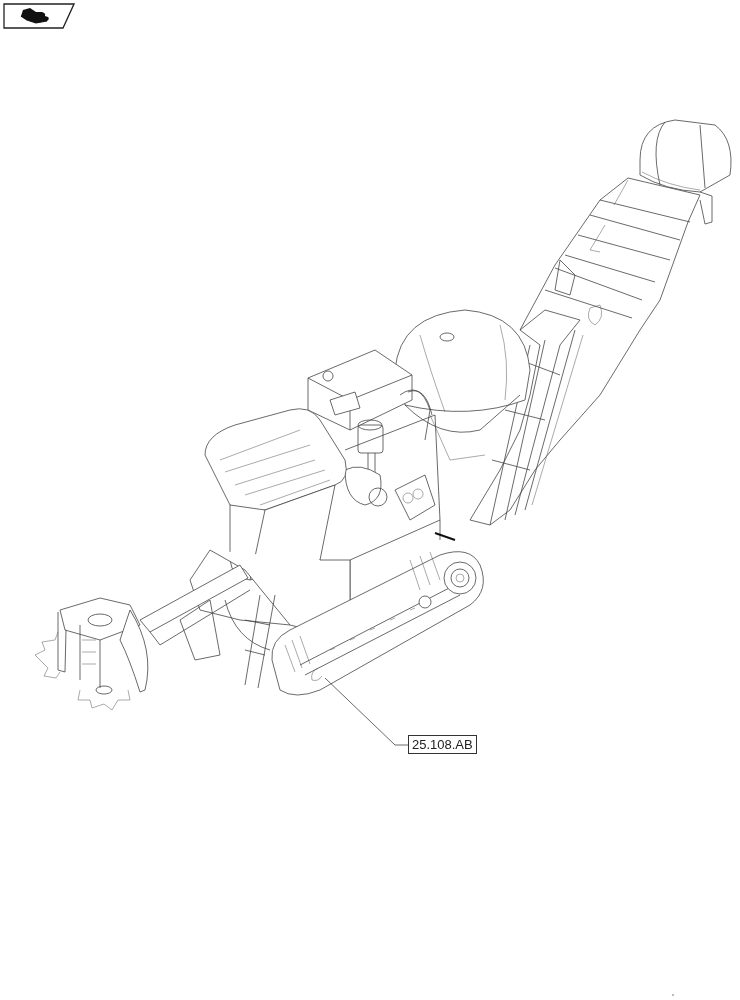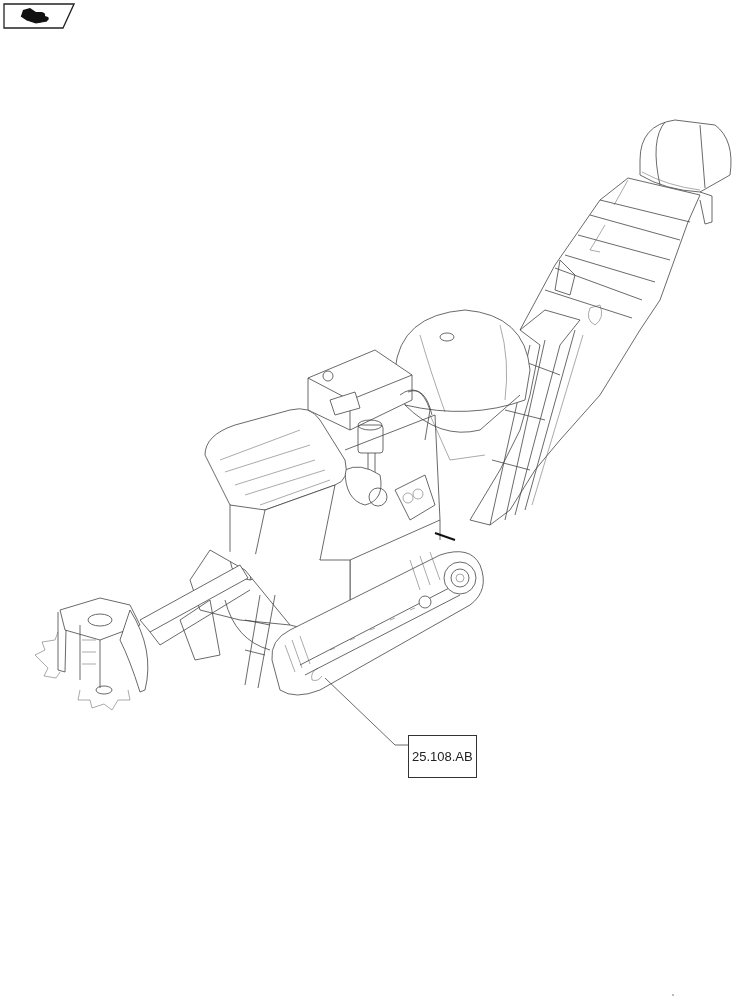--- a/index.html
+++ b/index.html
@@ -1,19 +1,19 @@
 <!DOCTYPE html>
 <html><head>
 <meta charset="utf-8">
 <style>
   html,body{margin:0;padding:0;background:#ffffff;}
   body{width:740px;height:1000px;position:relative;overflow:hidden;font-family:"Liberation Sans",sans-serif;}
   .nav-btn{position:absolute;left:3px;top:3px;width:72px;height:26px;cursor:pointer;}
   .drawing{position:absolute;left:0;top:0;width:740px;height:1000px;}
-  .callout{position:absolute;left:408px;top:735px;height:17px;padding:12px 3px;border:1px solid #333;background:#fff;
+  .callout{position:absolute;left:408px;top:735px;height:17px;padding:0 3px;border:1px solid #333;background:#fff;
     font-size:13px;line-height:17px;color:#222;cursor:pointer;white-space:nowrap;}
   .dot{position:absolute;left:672px;top:994px;width:2px;height:2px;background:#bbb;}
   svg .l{fill:none;stroke:#444;stroke-width:0.8;}
   svg .t{fill:none;stroke:#555;stroke-width:0.5;}
   svg .f{fill:#fff;stroke:#444;stroke-width:0.8;}
   svg .k{fill:none;stroke:#111;stroke-width:2;}
 </style>
 </head>
 <body>
 

